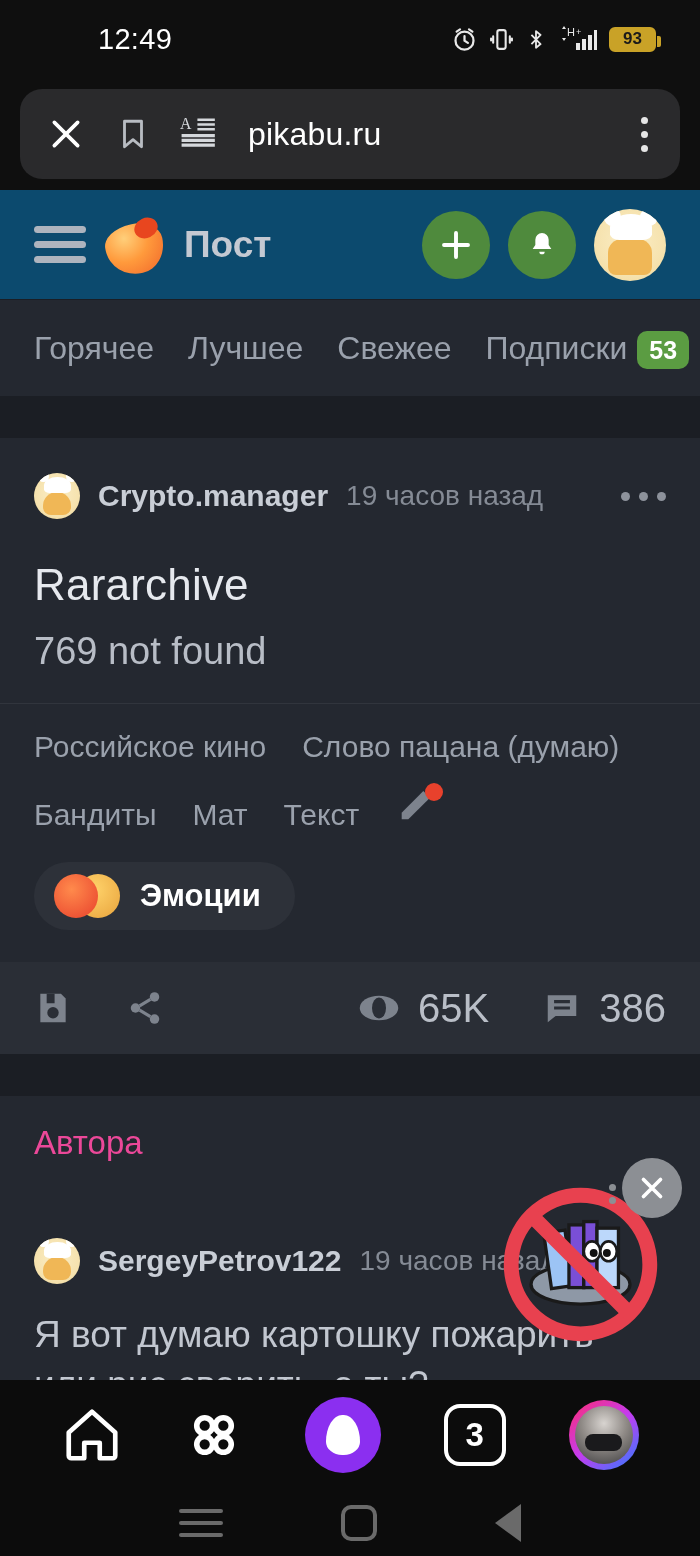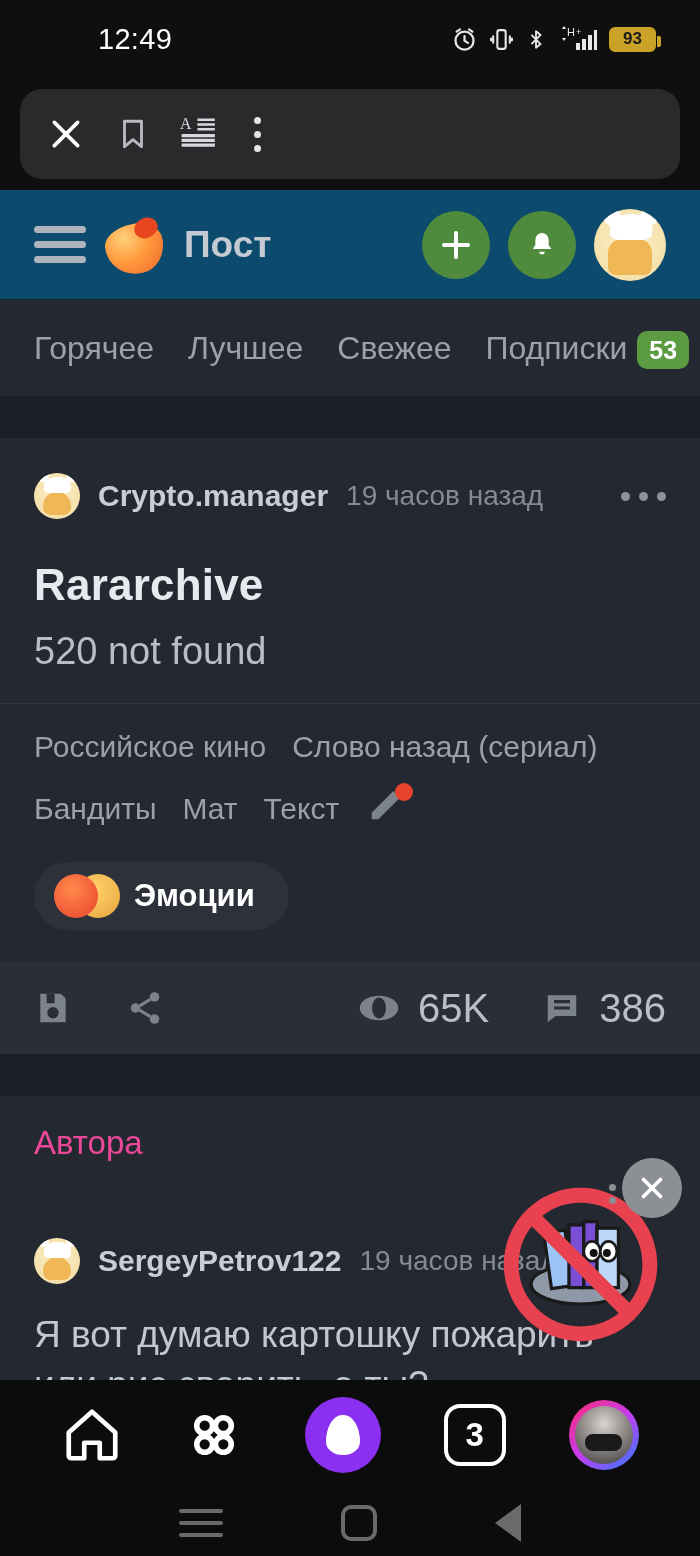--- a/index.html
+++ b/index.html
@@ -101,40 +101,40 @@
   .gap { height:42px; background:#1b1e24; }
 
   
   .post { background:#242830; padding: 28px 34px 0; }
   .post-meta { display:flex; align-items:center; gap:18px; height:60px; }
   .mini-av { width:46px; height:46px; flex:0 0 auto; }
   .post-author { color:#c9ced6; font-size:30px; font-weight:600; }
   .post-time { color:#858b95; font-size:28px; }
   .kebab-h { margin-left:auto; display:flex; gap:9px; }
   .kebab-h i { width:9px; height:9px; background:#8d929b; border-radius:50%; display:block; }
-  .post-title { color:#e6e9ee; font-size:44px; font-weight:700; margin-top:34px; letter-spacing:.2px; }
+  .post-title { color:#e6e9ee; font-size:44px; font-weight:400; margin-top:34px; letter-spacing:.2px; }
   .post-sub { color:#b8bdc6; font-size:38px; margin-top:20px; padding-bottom:30px; }
   .divider { height:1px; background:#31353d; }
 
   .tags { padding: 26px 34px 0; background:#242830; }
-  .tagrow { display:flex; align-items:center; gap:26px; flex-wrap:nowrap; }
+  .tagrow { display:flex; align-items:flex-end; gap:36px; flex-wrap:nowrap; }
   .tagrow + .tagrow { margin-top:22px; }
   .tag { color:#9aa1ac; font-size:30px; }
   .pencil { position:relative; width:46px; height:46px; flex:0 0 auto; }
   .pencil .dotred {
     position:absolute; right:-2px; top:-3px; width:18px; height:18px;
     background:#e8412c; border-radius:50%;
   }
 
   .voterow {
     display:flex; align-items:center; padding: 30px 34px 32px; background:#242830; gap:14px;
   }
   .emotions {
     background:#2d3139; border-radius:34px; height:68px; display:flex; align-items:center;
-    gap:16px; padding: 0 34px 0 20px;
+    gap:22px; padding: 0 34px 0 20px;
   }
   .emo-pair { position:relative; width:64px; height:44px; flex:0 0 auto; }
   .emo-pair .e1, .emo-pair .e2 { position:absolute; width:44px; height:44px; border-radius:50%; top:0; }
   .emo-pair .e1 { left:0; background: radial-gradient(circle at 40% 35%, #ff8a4c, #e8412c); z-index:2; }
   .emo-pair .e2 { left:22px; background: radial-gradient(circle at 40% 35%, #ffd36b, #e8a33c); z-index:1; }
   .emotions-label { color:#fff; font-size:31px; font-weight:600; }
   .voteblock { margin-left:auto; display:flex; gap:14px; }
   .vote-up {
     background:#2d3139; border-radius:16px; height:72px; min-width:130px;
     display:flex; align-items:center; justify-content:center; gap:18px; padding:0 22px;
@@ -266,20 +266,21 @@
             <path d="M6 3h12v18l-6-5-6 5z" fill="none" stroke="#b8bcc2" stroke-width="2" stroke-linejoin="round"></path>
           </svg>
       </span>
       <span class="icon">
         <svg width="38" height="40" viewBox="0 0 24 24">
           <text x="0" y="9" fill="#d5d8dc" font-size="10" font-family="Liberation Serif">A</text>
           <path d="M11 3h11M11 6h11M11 9h11" stroke="#d5d8dc" stroke-width="1.6"></path>
           <path d="M1 13h21M1 16h21M1 19h21" stroke="#d5d8dc" stroke-width="2"></path>
         </svg>
       </span>
+      <span class="url-text">pikabu.ru</span>
       <span class="kebab-v">
           <i></i>
           <i></i>
           <i></i>
         </span>
     </div>
   </div>
 
   <div class="appheader">
     <div class="hamburger">
@@ -329,28 +330,28 @@
       </div>
       <span class="post-author">Crypto.manager</span>
       <span class="post-time">19 часов назад</span>
       <span class="kebab-h">
           <i></i>
           <i></i>
           <i></i>
         </span>
     </div>
     <div class="post-title">Rararchive</div>
-    <div class="post-sub">520 not found</div>
+    <div class="post-sub">769 not found</div>
   </div>
   <div class="divider"></div>
 
   <div class="tags">
     <div class="tagrow">
       <span class="tag">Российское кино</span>
-      <span class="tag">Слово назад (сериал)</span>
+      <span class="tag">Слово пацана (думаю)</span>
     </div>
     <div class="tagrow">
       <span class="tag">Бандиты</span>
       <span class="tag">Мат</span>
       <span class="tag">Текст</span>
       <span class="pencil">
         <svg width="40" height="40" viewBox="0 0 24 24">
             <path d="M17 3l4 4L8 20H4v-4z" fill="#7d838d"></path>
           </svg>
         <span class="dotred"></span>

